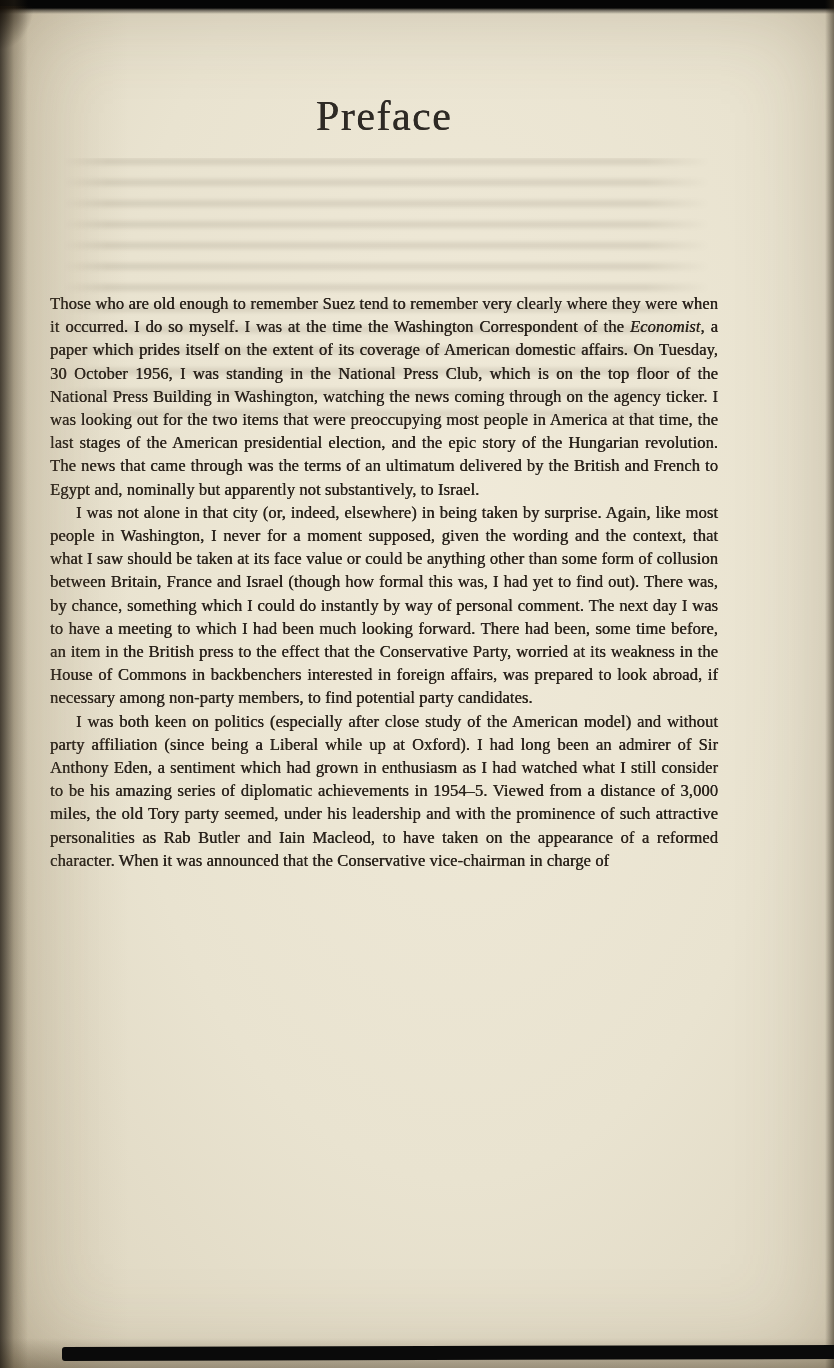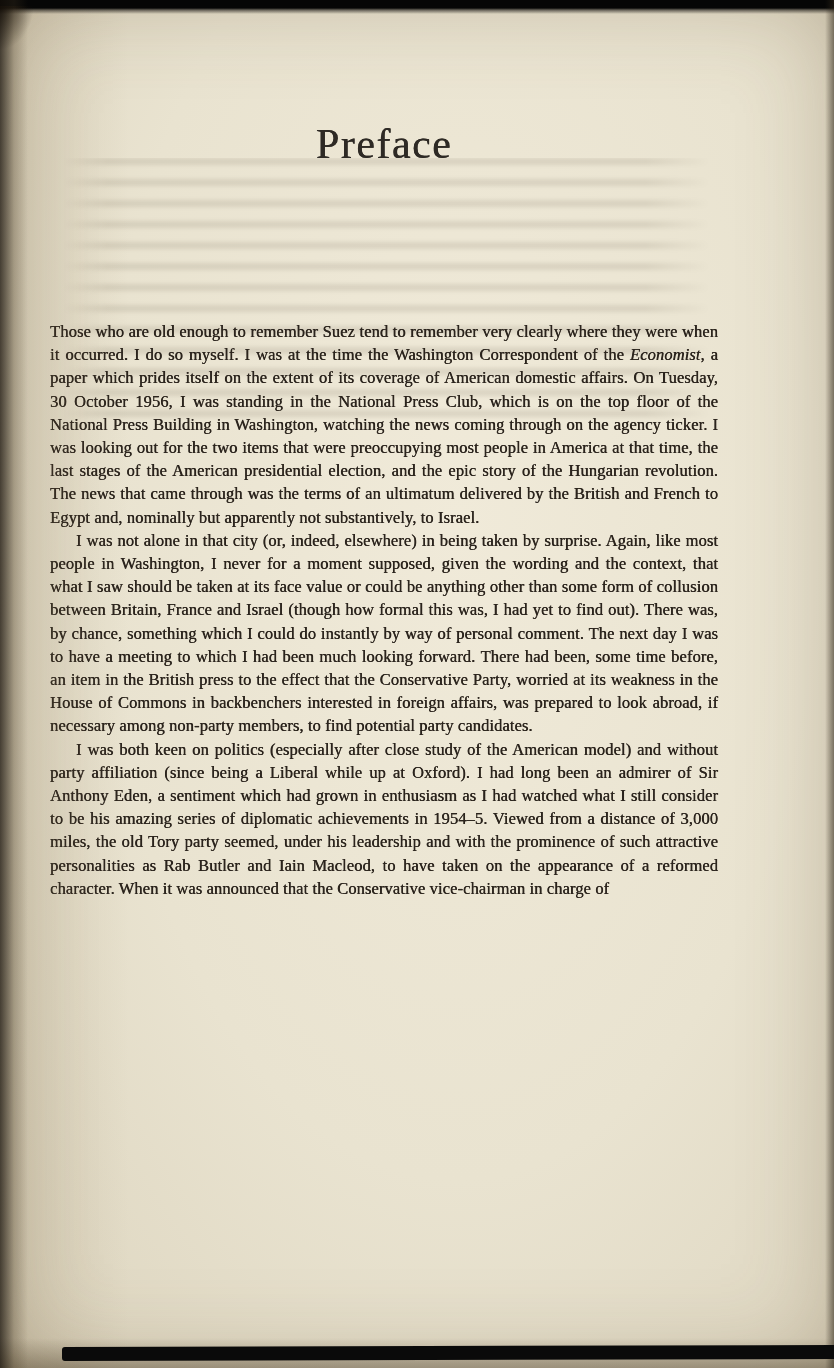--- a/index.html
+++ b/index.html
@@ -78,21 +78,21 @@
     opacity: 0.28;
     z-index: 1;
   }
 
   
   .content {
     position: absolute; top: 0; left: 50px; width: 668px;
     z-index: 3;
   }
   .page-title {
-    margin: 120px 0 0 0;
+    margin: 92px 0 0 0;
     text-align: center;
     font-size: 42px;
     font-weight: 400;
     letter-spacing: 1.5px;
     color: #2e2a25;
     text-shadow: 0.4px 0 0 currentColor;
   }
   .body-text {
     margin-top: 152px;
   }

